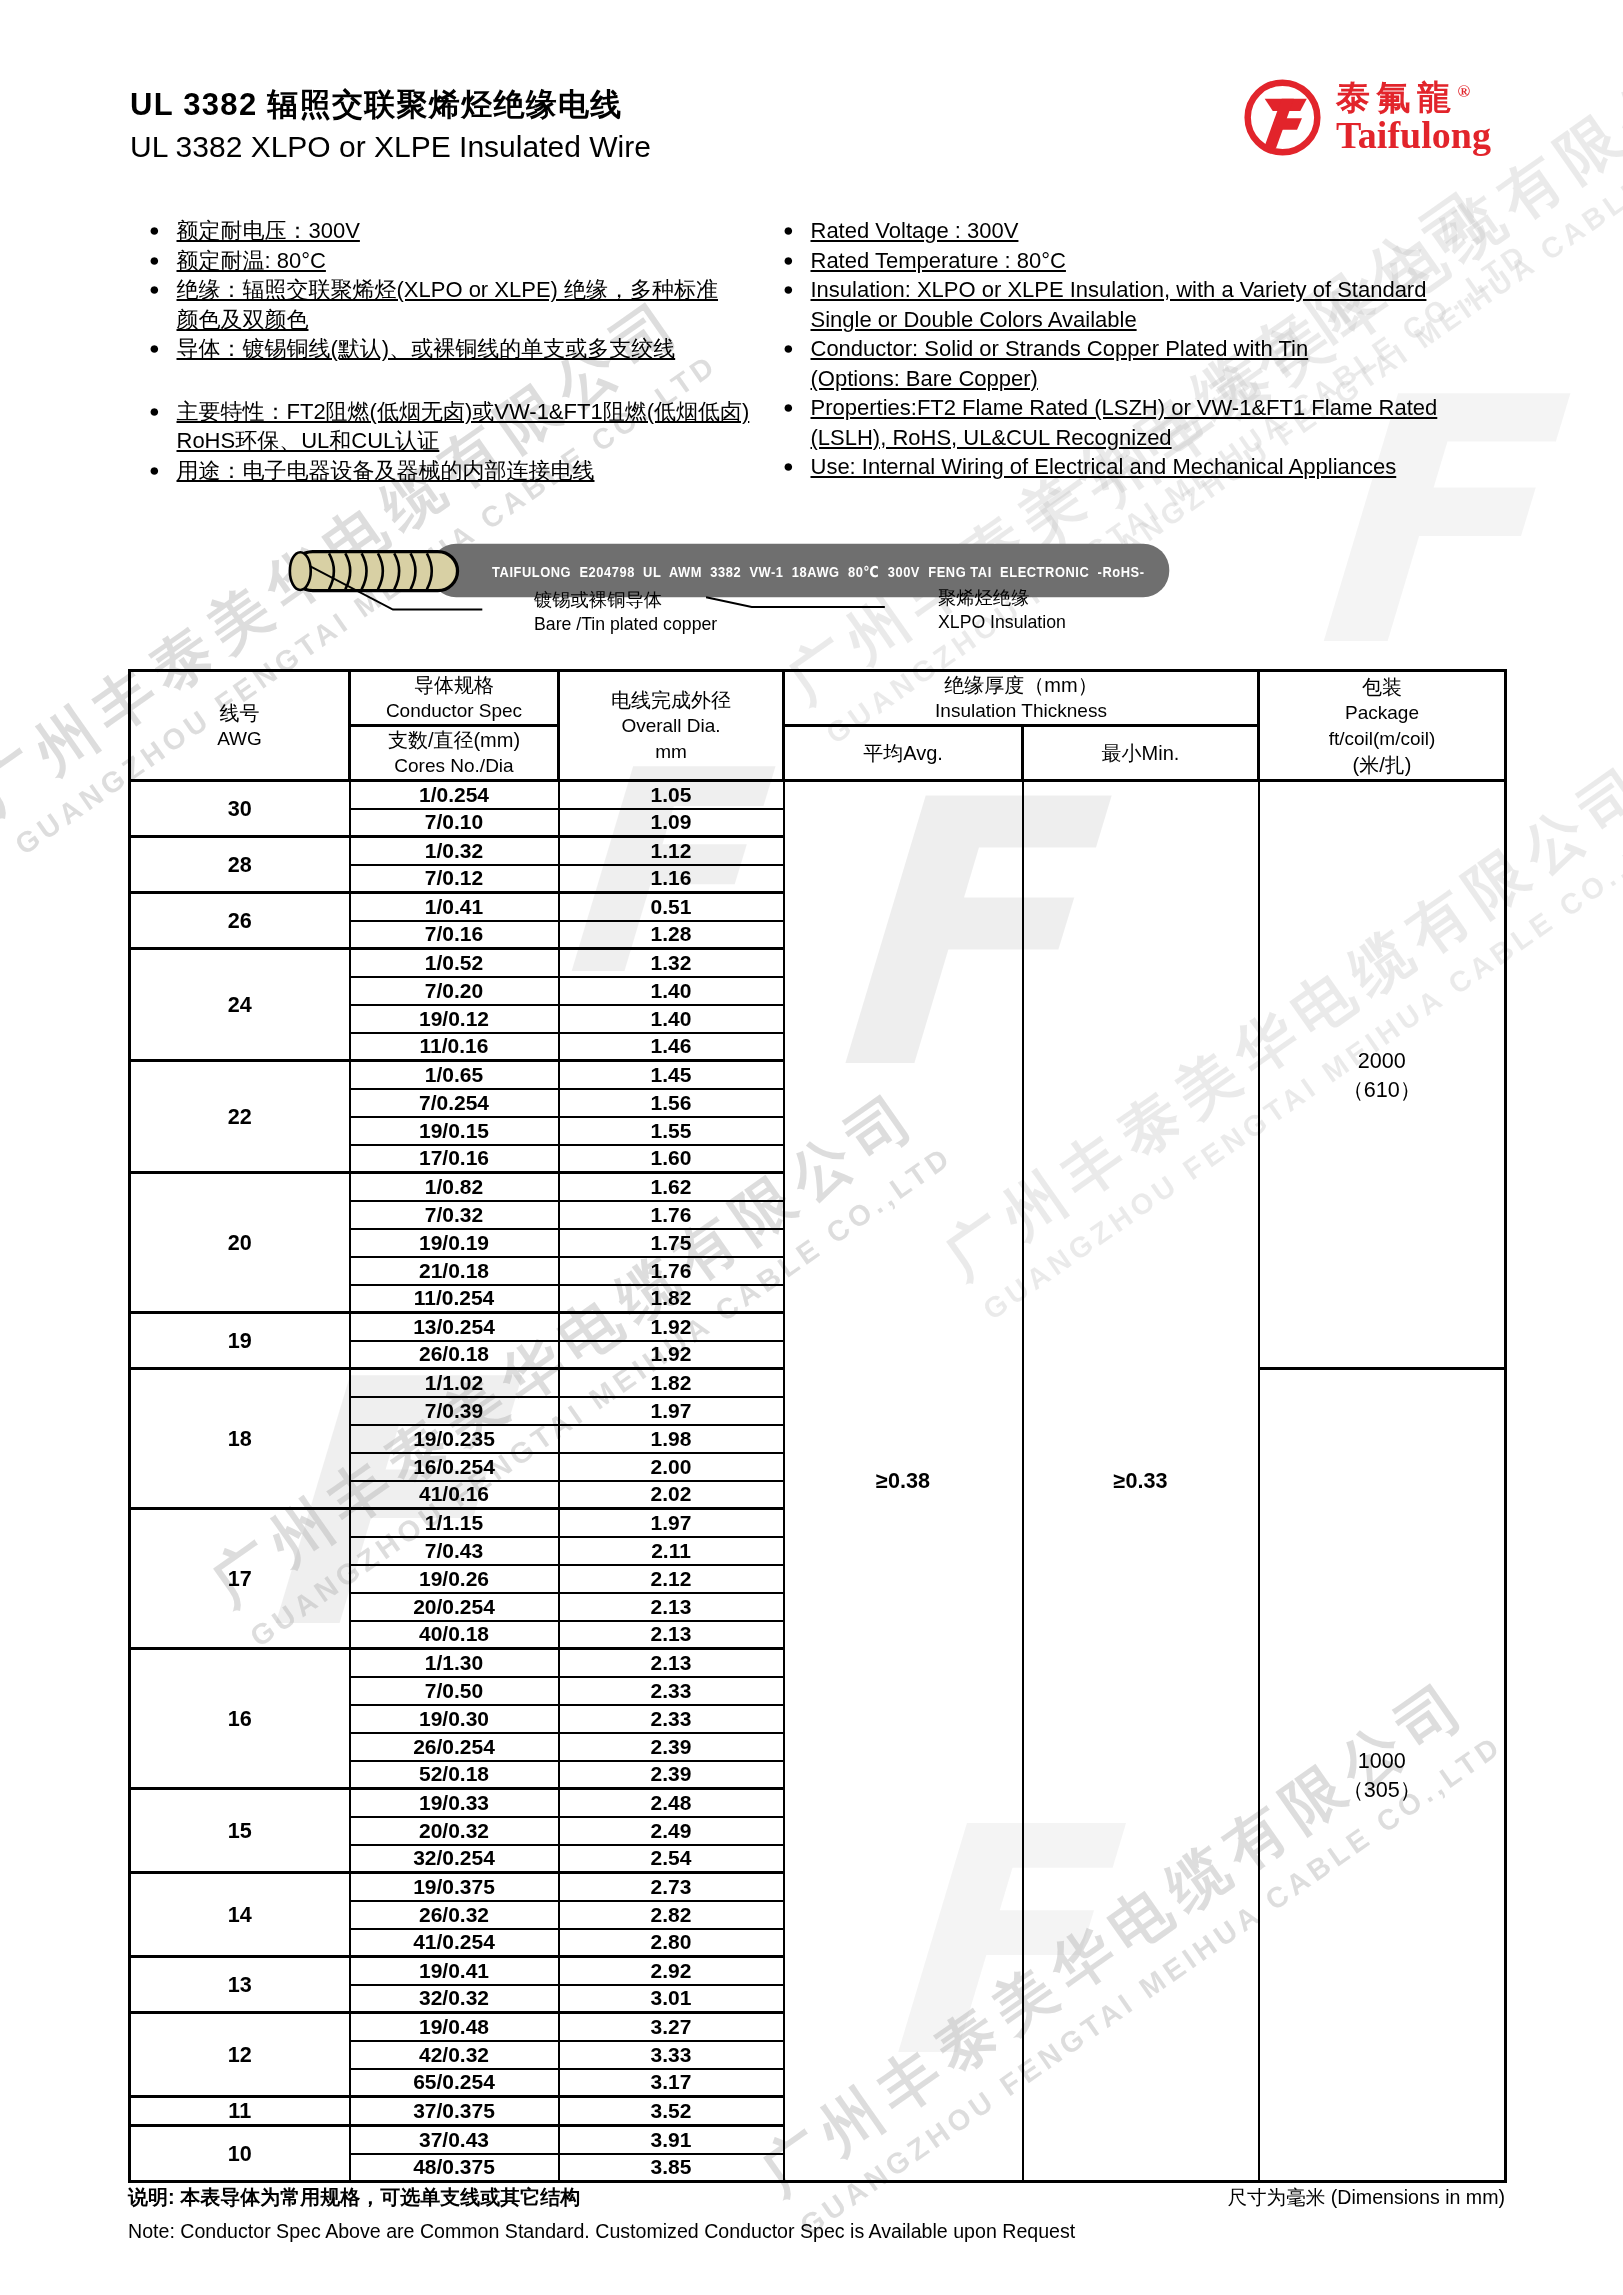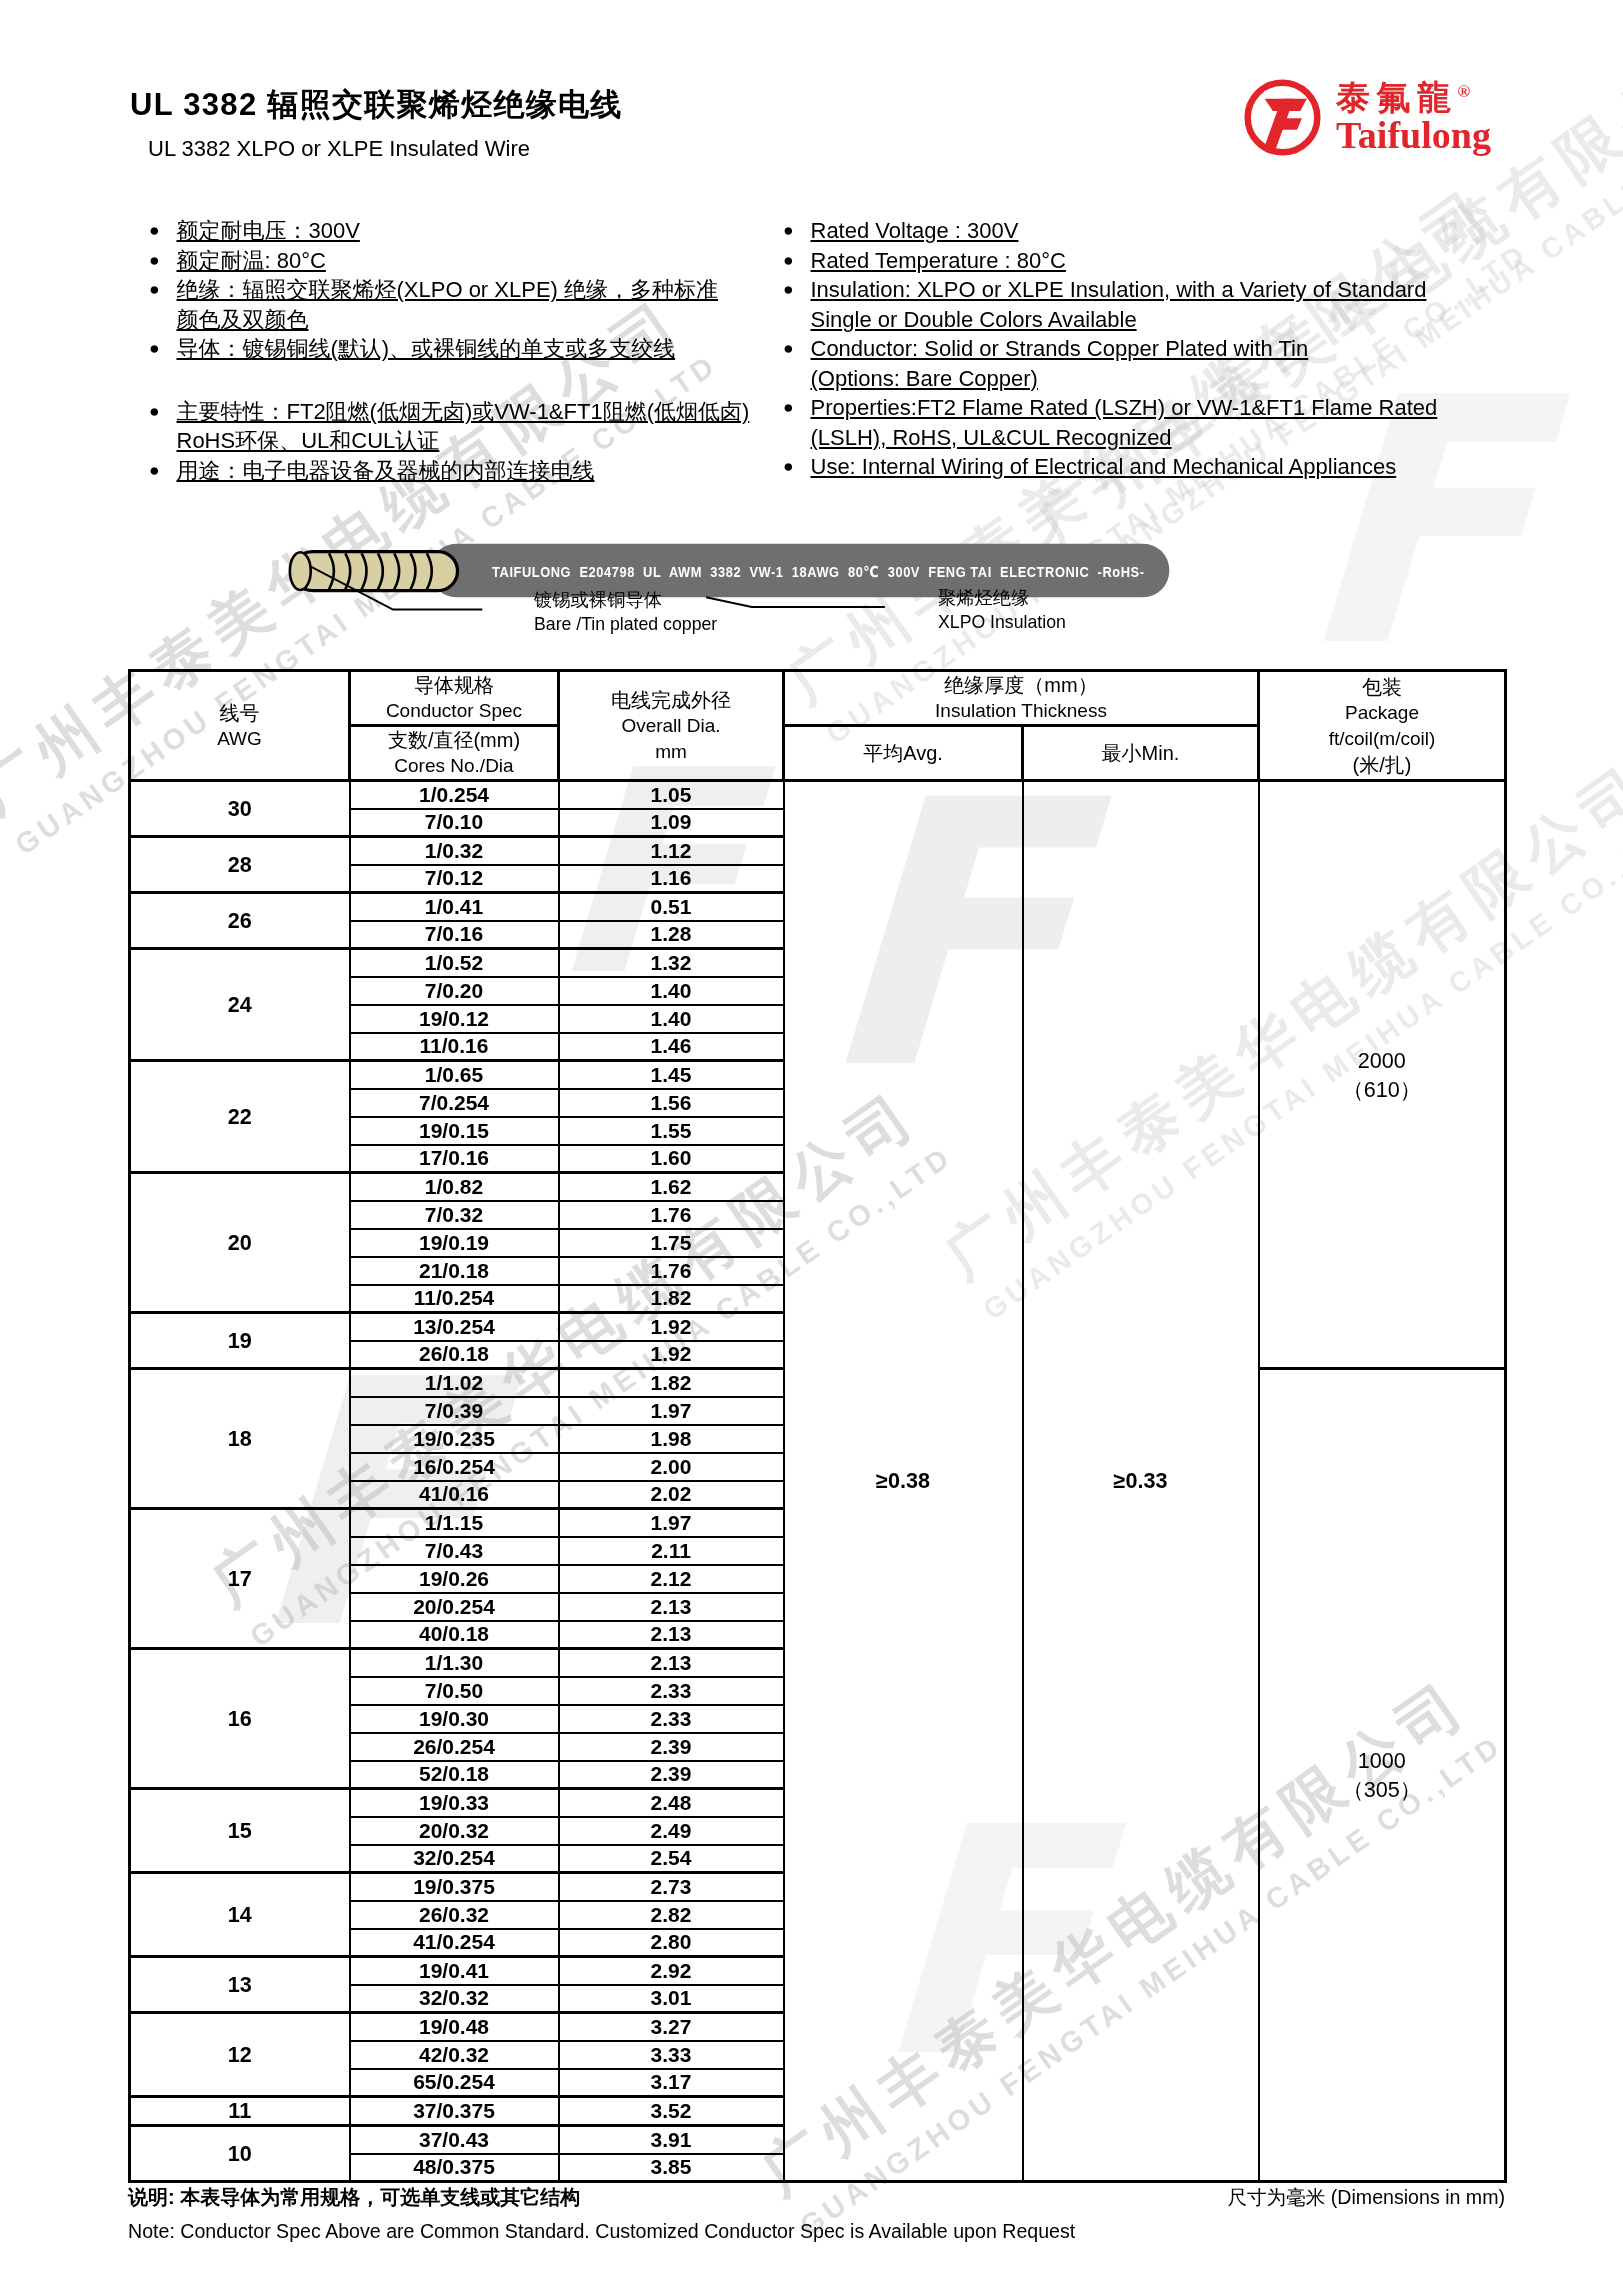--- a/index.html
+++ b/index.html
@@ -14,21 +14,21 @@
   .wm .cn{font-size:60px;font-weight:700;letter-spacing:10.5px;}
   .wm .en{font-size:29px;font-weight:700;letter-spacing:4.6px;margin-top:2.6px;}
   .wm.light{opacity:.3;}
   .wm-f{position:absolute;line-height:1;font-family:"DejaVu Sans",sans-serif;font-weight:900;
         font-style:italic;color:#b5b5b5;transform:skewX(-6deg);pointer-events:none;}
 
   .content{position:relative;z-index:1;}
 
   
   .title-cn{left:130px;top:84px;font-size:31px;font-weight:700;letter-spacing:1.3px;}
-  .title-en{left:130px;top:136px;font-size:22px;font-weight:500;margin-left:18px;}
+  .title-en{left:130px;top:130px;font-size:30px;font-weight:500;}
   .logo{left:1242px;top:77px;display:flex;align-items:center;}
   .logo-text{margin-left:13px;color:#E2242B;font-family:"Liberation Serif","DejaVu Serif",serif;}
   .logo-cn{font-size:34px;font-weight:700;letter-spacing:6.5px;line-height:1.1;}
   .logo-cn sup{font-size:17px;letter-spacing:0;}
   .logo-en{font-size:38px;font-weight:700;line-height:1.05;}
 
   
   .features{width:720px;}
   #features-cn{left:149px;top:216px;}
   #features-en{left:783px;top:216px;}

